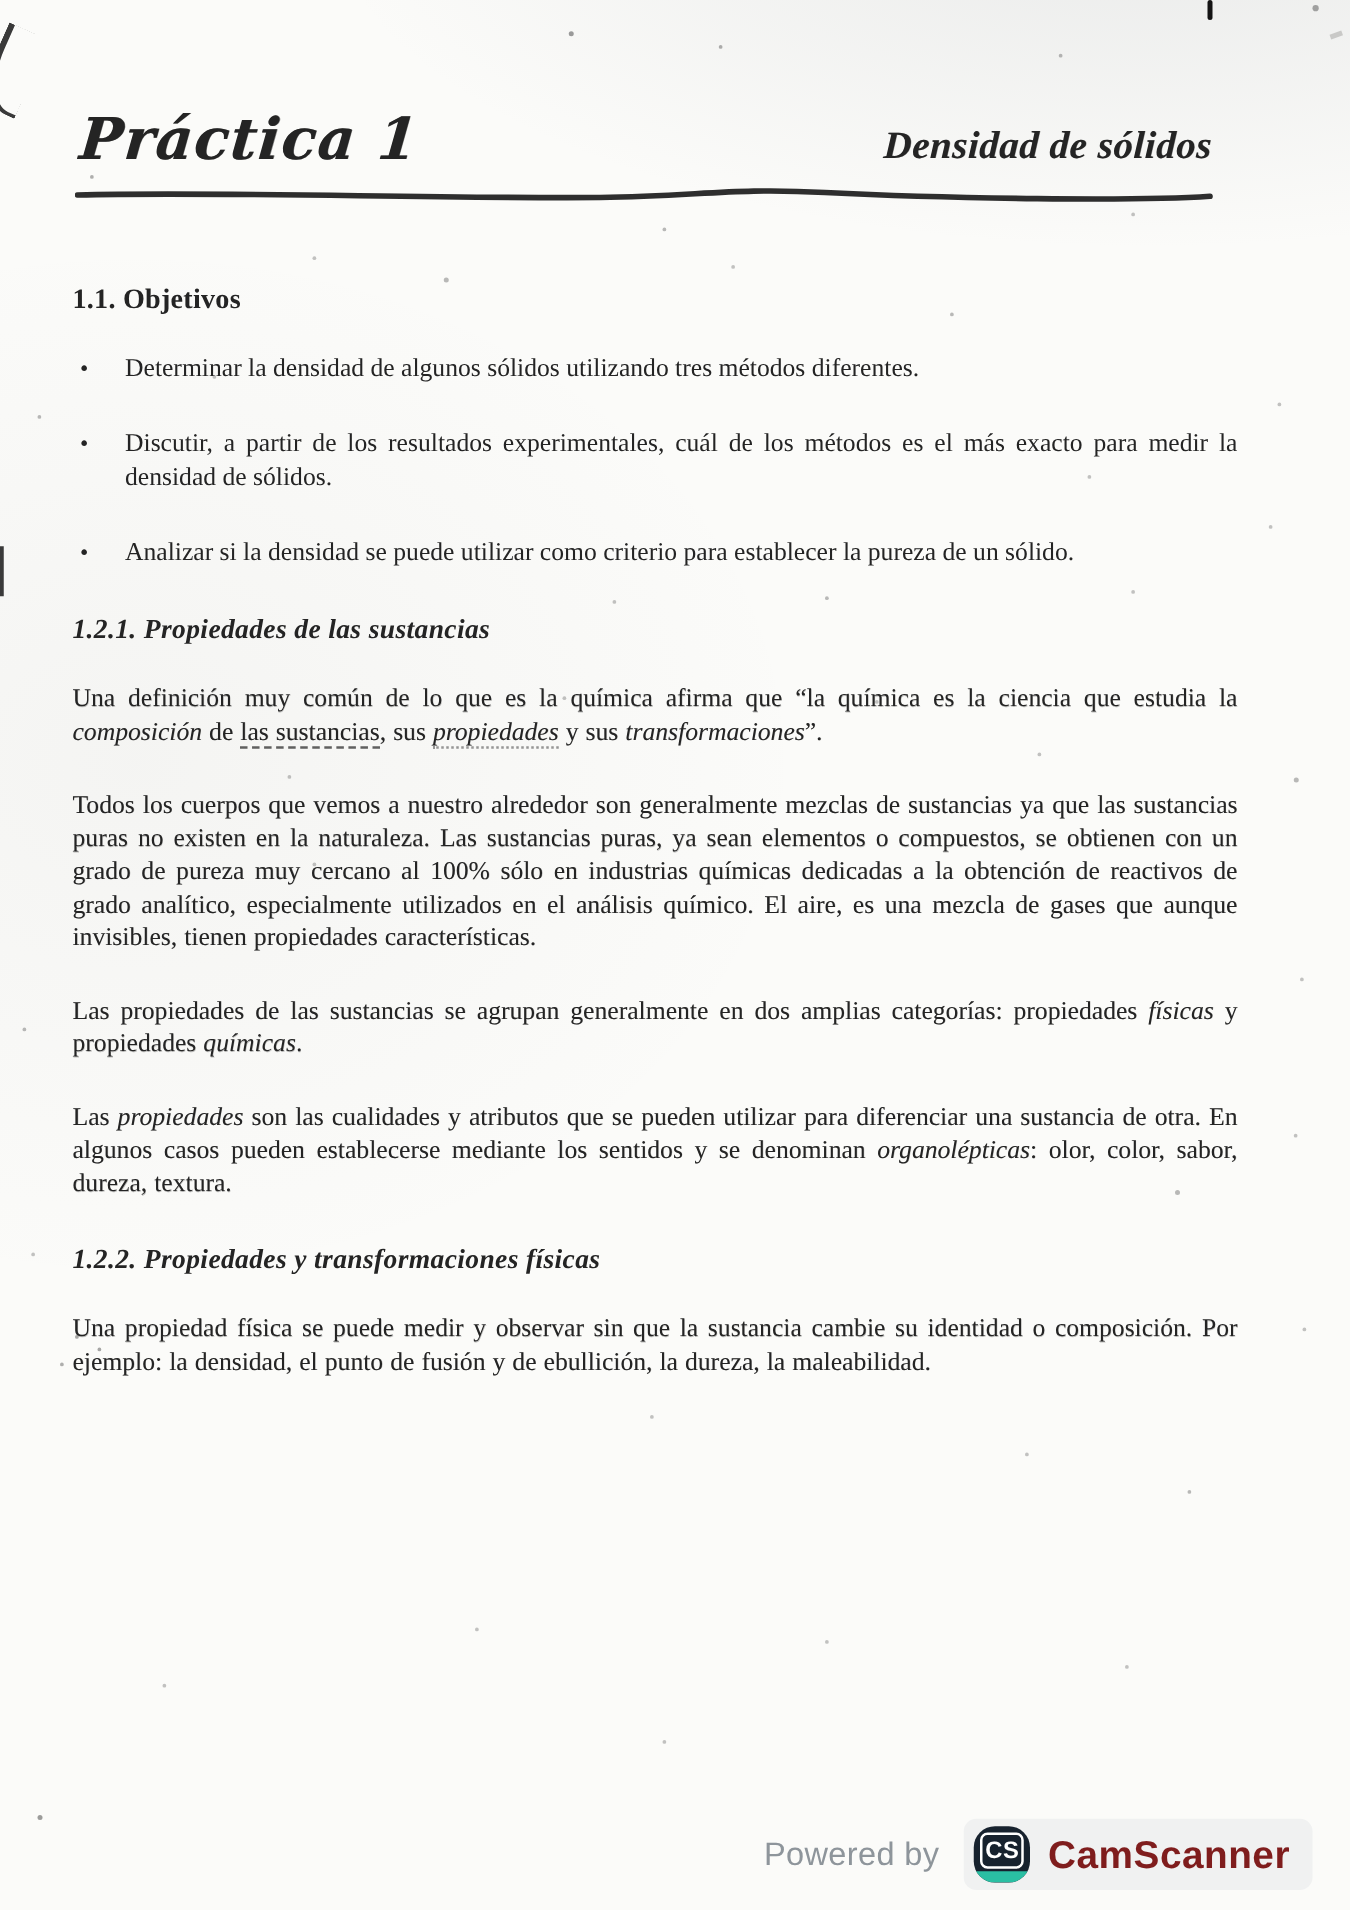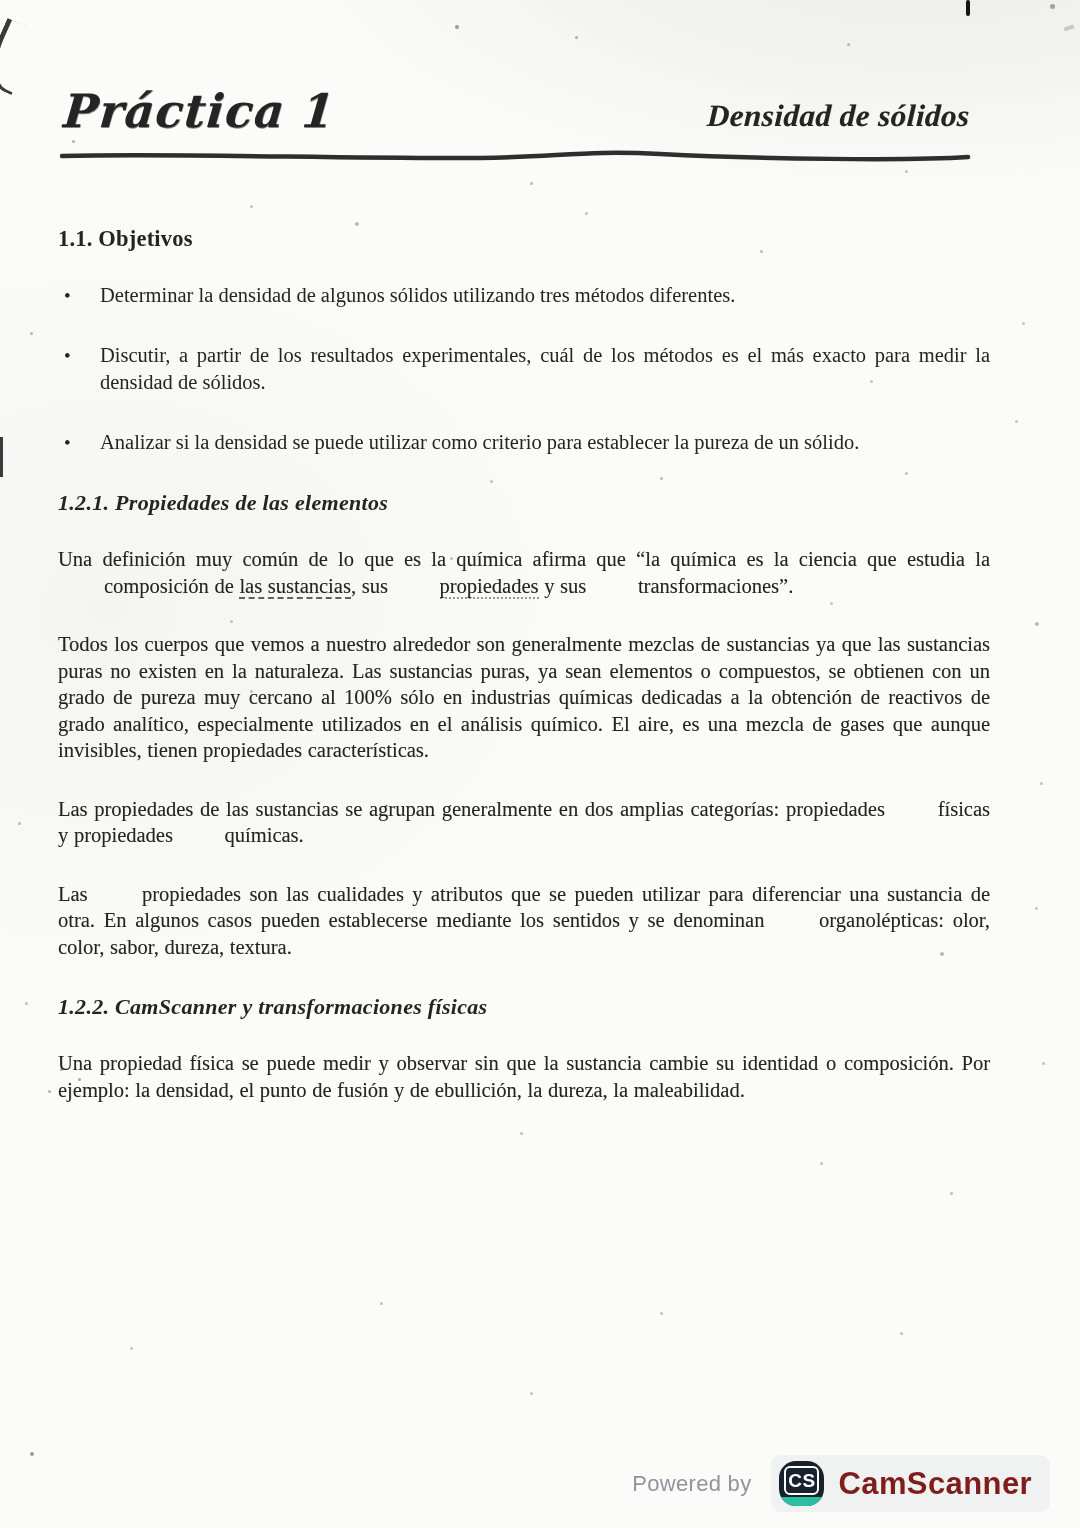--- a/index.html
+++ b/index.html
@@ -52,30 +52,30 @@
   }
   ul.objs li .blt{
     position:absolute;left:6px;top:0;font-size:19px;
   }
   p.body{
     font-size:20.5px;line-height:26.5px;margin:28px 0 0 0;
     text-align:justify;word-spacing:.5px;
     text-shadow:.3px .3px 0 rgba(25,25,25,.28);
   }
   p.body.first{margin-top:30px;}
-  .it{margin-left:46px;}
+  .it{font-style:italic;}
   .ud{border-bottom:2px dashed rgba(45,45,45,.75);padding-bottom:0px;}
   .uo{border-bottom:2px dotted rgba(70,70,70,.55);}
   
   .footer{
     position:absolute;right:30px;bottom:16px;
     display:flex;align-items:center;
     font-family:"Liberation Sans","DejaVu Sans",sans-serif;
   }
-  .powered{color:#8e959b;font-size:22px;margin-right:20px;letter-spacing:.3px;}
+  .powered{color:#8e959b;font-size:26px;margin-right:20px;letter-spacing:.3px;}
   .badge{
     display:flex;align-items:center;
     background:#f0f1f1;border-radius:10px;
     padding:6px 18px 6px 8px;
   }
   .cs-logo{
     position:relative;width:45px;height:45px;border-radius:17px;
     background:#17222e;overflow:hidden;flex:none;
   }
   .cs-logo .teal{
@@ -131,28 +131,28 @@
         <span class="blt">•</span>
         <span>Discutir, a partir de los resultados experimentales, cuál de los métodos es el más exacto para medir la densidad de sólidos.</span>
       </li>
       <li>
         <span class="blt">•</span>
         <span>Analizar si la densidad se puede utilizar como criterio para establecer la pureza de un sólido.</span>
       </li>
     </ul>
 
 
-    <h3 class="sub">1.2.1. Propiedades de las elementos</h3>
+    <h3 class="sub">1.2.1. Propiedades de las sustancias</h3>
 
     <p class="body first"><span>Una definición muy común de lo que es la química afirma que  “la química es la ciencia que estudia la </span><span class="it">composición</span><span> de </span><span class="ud">las sustancias</span><span>, sus </span><span class="it uo">propiedades</span><span> y sus </span><span class="it">transformaciones</span><span>”.</span></p>
     <p class="body" style="margin-top:32px"><span>Todos los cuerpos que vemos a nuestro alrededor son generalmente mezclas de sustancias ya que las sustancias puras no existen en la naturaleza. Las sustancias puras, ya sean elementos o compuestos, se obtienen con un grado de pureza muy cercano al 100% sólo en industrias químicas dedicadas a la obtención de reactivos de grado analítico, especialmente utilizados en el análisis químico.  El aire, es una mezcla de gases que aunque invisibles, tienen propiedades características.</span></p>
     <p class="body" style="margin-top:32px"><span>Las propiedades de las sustancias se agrupan generalmente en dos amplias categorías: propiedades </span><span class="it">físicas</span><span> y propiedades </span><span class="it">químicas</span><span>.</span></p>
     <p class="body" style="margin-top:32px"><span>Las </span><span class="it">propiedades</span><span> son las cualidades y atributos que se pueden utilizar para diferenciar una sustancia de otra. En algunos casos pueden establecerse mediante los sentidos y se denominan </span><span class="it">organolépticas</span><span>: olor, color, sabor, dureza, textura.</span></p>
 
-    <h3 class="sub">1.2.2.  CamScanner y transformaciones físicas</h3>
+    <h3 class="sub">1.2.2.  Propiedades y transformaciones físicas</h3>
 
     <p class="body first"><span>Una propiedad física se puede medir y observar sin que la sustancia cambie su identidad o composición. Por ejemplo: la densidad, el punto de fusión y de ebullición, la dureza, la maleabilidad.</span></p>
 
   </div>
 
   <div class="footer">
     <span class="powered">Powered by</span>
     <span class="badge">
       <span class="cs-logo">
         <span class="teal"></span>

